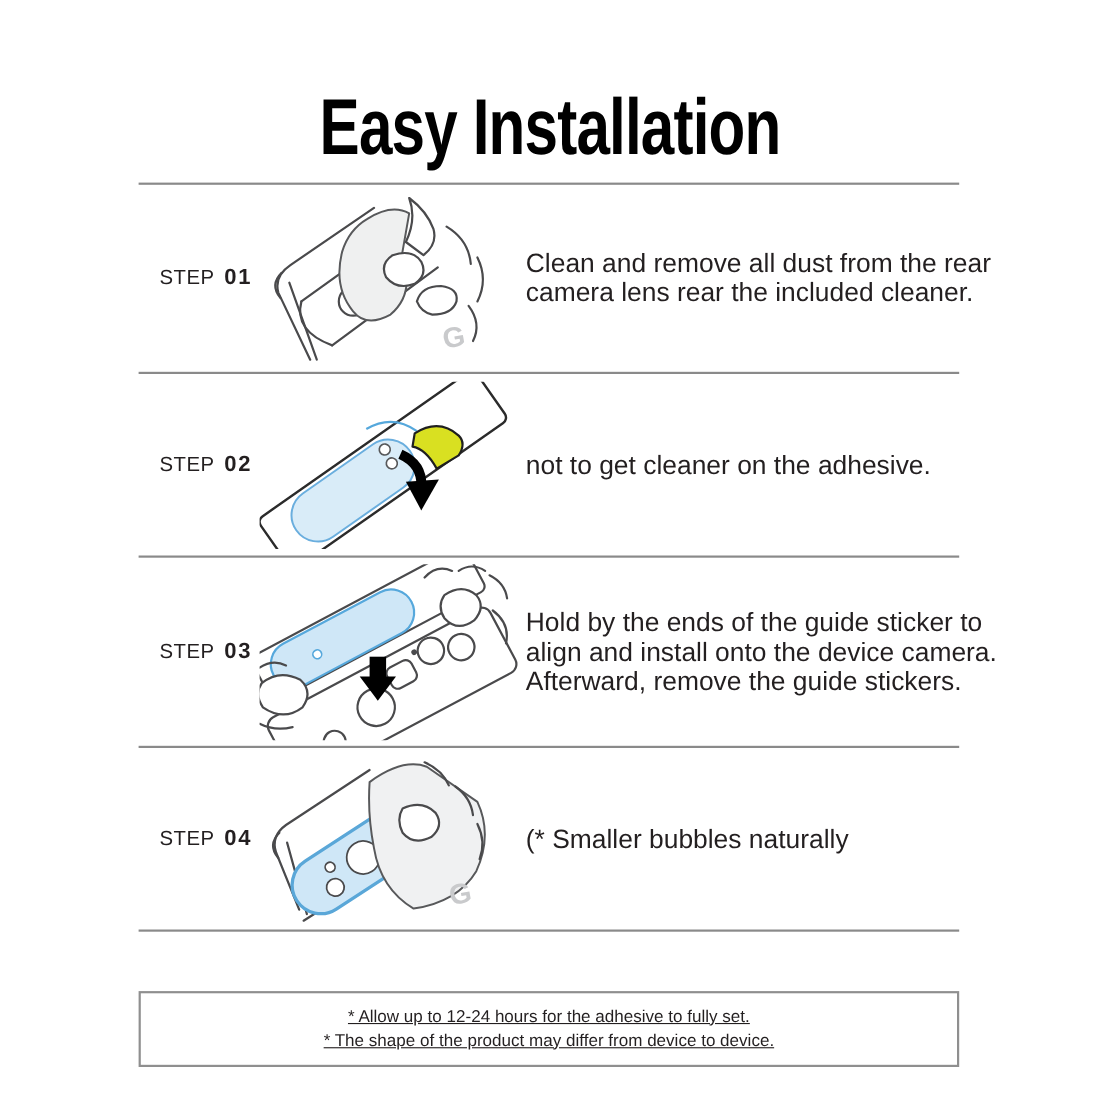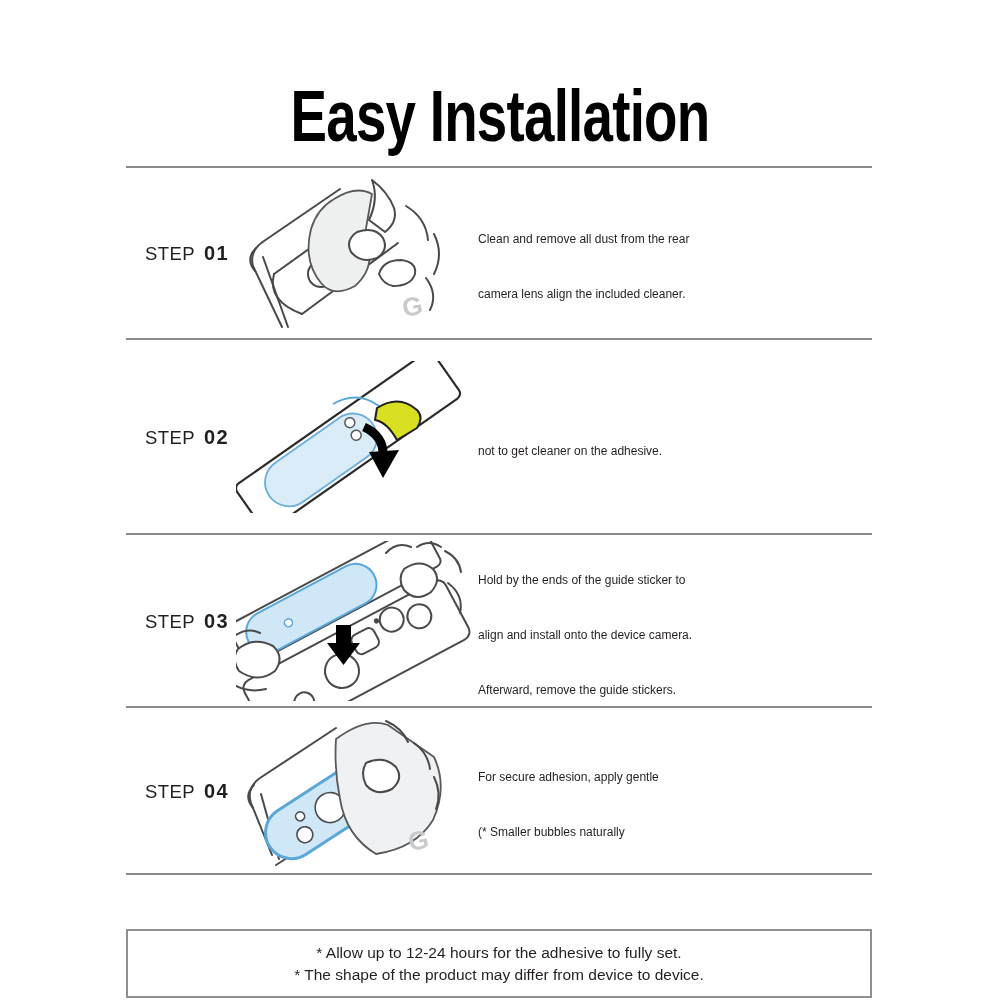--- a/index.html
+++ b/index.html
@@ -6,37 +6,37 @@
   body{width:1000px;height:1000px;position:relative;overflow:hidden;
        font-family:"Liberation Sans","DejaVu Sans",sans-serif;color:#231f20;}
 
   .title{position:absolute;top:28px;left:0;right:0;text-align:center;
          font-size:72px;line-height:80px;font-weight:bold;letter-spacing:-1px;
          transform:scaleX(0.76);color:#000;}
 
   .content{position:absolute;left:126px;top:166px;width:746px;}
 
   .step-row{position:relative;border-top:2px solid #8a8a8a;box-sizing:border-box;}
-  .row-1{height:172px;} .row-2{height:195px;} .row-3{height:173px;} .row-4{height:167px;}
+  .row-1{height:172px;} .row-2{height:167px;} .row-3{height:173px;} .row-4{height:167px;}
   .end-divider{border-top:2px solid #8a8a8a;height:0;}
 
   .step-label{position:absolute;left:19px;top:50%;transform:translateY(-50%);
               font-size:18.5px;letter-spacing:0.4px;white-space:nowrap;}
   .step-label .num{font-weight:bold;font-size:20px;margin-left:9px;letter-spacing:1.5px;}
 
   .step-art{position:absolute;left:110px;top:0;width:238px;height:100%;
             display:flex;align-items:center;justify-content:center;}
   .step-art svg{display:block;}
 
   .step-text{position:absolute;left:352px;top:50%;transform:translateY(-50%);}
-  .tline{font-size:12px;line-height:27px;white-space:nowrap;margin-top:28px;}
+  .tline{font-size:24px;line-height:27px;white-space:nowrap;}
 
   .footer-box{margin-top:54px;height:69px;border:2px solid #8f8f8f;box-sizing:border-box;
               display:flex;flex-direction:column;align-items:center;justify-content:center;}
-  .note{font-size:15.5px;line-height:22px;white-space:nowrap;}
+  .note{font-size:15.5px;line-height:22px;white-space:nowrap;text-decoration:underline;}
 
   .ink{stroke:#4a4a4c;stroke-width:2;fill:none;stroke-linecap:round;stroke-linejoin:round;}
   .inkfill{stroke:#4a4a4c;stroke-width:2;fill:#ffffff;stroke-linecap:round;stroke-linejoin:round;}
   .glogo{font-weight:bold;font-size:26px;fill:#c9cacc;font-family:"Liberation Sans",sans-serif;}
 </style>
 </head>
 <body>
 
 <h1 class="title">Easy Installation</h1>
 
@@ -69,21 +69,21 @@
           <path class="inkfill" d="M 143,97 Q 147,83 165,83 Q 181,85 179,97 Q 175,109 157,109 Q 147,107 143,97 Z"></path>
           <path class="ink" d="M 170,29 Q 190,41 192,63"></path>
           <path class="ink" d="M 198,57 Q 208,77 198,97"></path>
           <path class="ink" d="M 190,101 Q 202,117 194,133"></path>
         </g>
         <text class="glogo" x="168" y="140" transform="rotate(-10 168 140)">G</text>
       </svg>
     </div>
     <div class="step-text">
       <div class="tline">Clean and remove all dust from the rear</div>
-      <div class="tline">camera lens align the included cleaner.</div>
+      <div class="tline">camera lens rear the included cleaner.</div>
     </div>
   </div>
 
   <div class="step-row row-2">
     <div class="step-label">
       <span>STEP</span><span class="num">02</span>
     </div>
     <div class="step-art">
       <svg width="238" height="152" viewBox="0 0 238 152">
         <g transform="rotate(-35 112 80)">
@@ -182,21 +182,20 @@
         <g>
           <path class="inkfill" d="M 130,48 Q 148,40 160,52 Q 168,64 156,74 Q 140,82 130,70 Q 124,58 130,48 Z"></path>
           <path class="ink" d="M 150,6 Q 166,13 172,27"></path>
           <path class="ink" d="M 178,28 Q 192,38 194,54"></path>
           <path class="ink" d="M 198,62 Q 206,78 200,94"></path>
         </g>
         <text class="glogo" x="174" y="136" transform="rotate(-10 174 136)">G</text>
       </svg>
     </div>
     <div class="step-text">
-      <div class="tline">For secure adhesion, apply gentle</div>
       <div class="tline">(* Smaller bubbles naturally</div>
     </div>
   </div>
 
   <div class="end-divider"></div>
 
   <div class="footer-box">
     <div class="note">* Allow up to 12-24 hours for the adhesive to fully set.</div>
     <div class="note">* The shape of the product may differ from device to device.</div>
   </div>

